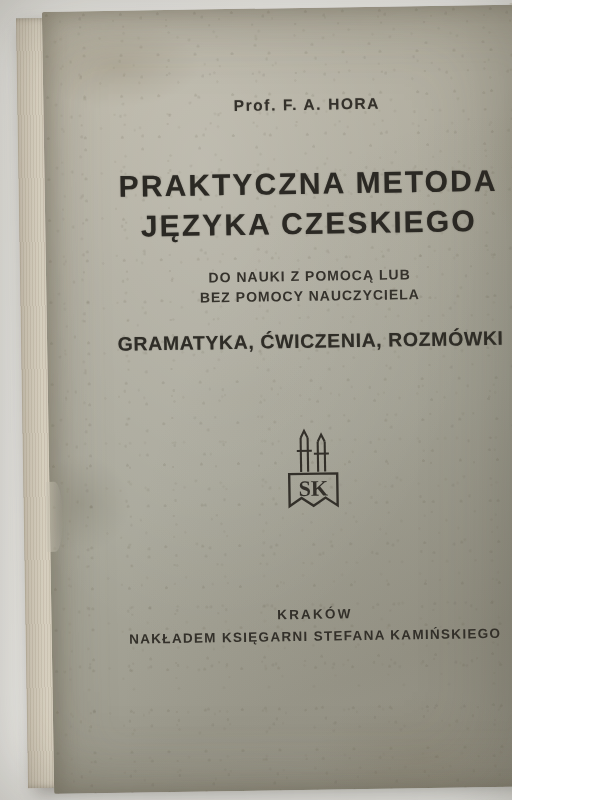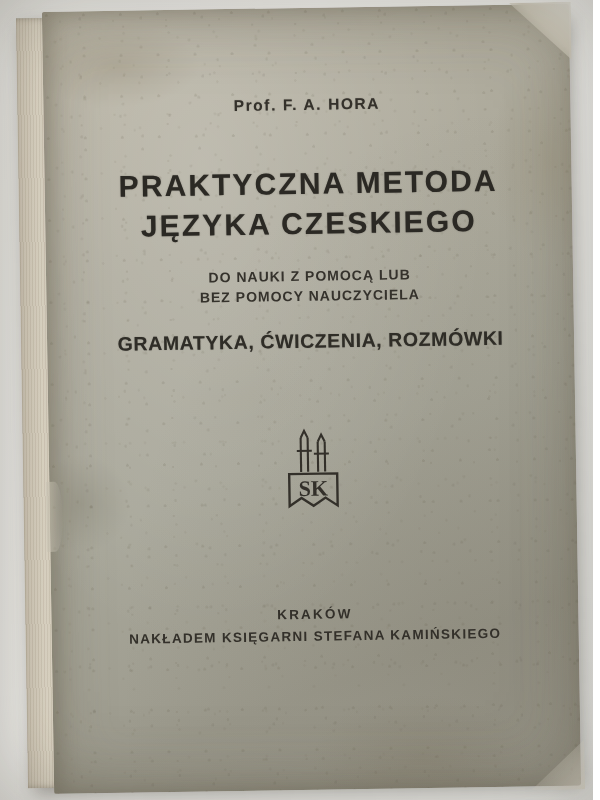--- a/index.html
+++ b/index.html
@@ -9,21 +9,21 @@
   }
   body {
     width: 600px;
     height: 800px;
     overflow: hidden;
     font-family: "Liberation Sans", sans-serif;
   }
 
   #photo {
     position: relative;
-    width: 593px;
+    width: 512px;
     height: 800px;
     background: #f2f2f0;
     overflow: hidden;
   }
 
   
   .scan-bg {
     position: absolute;
     inset: 0;
     background:

